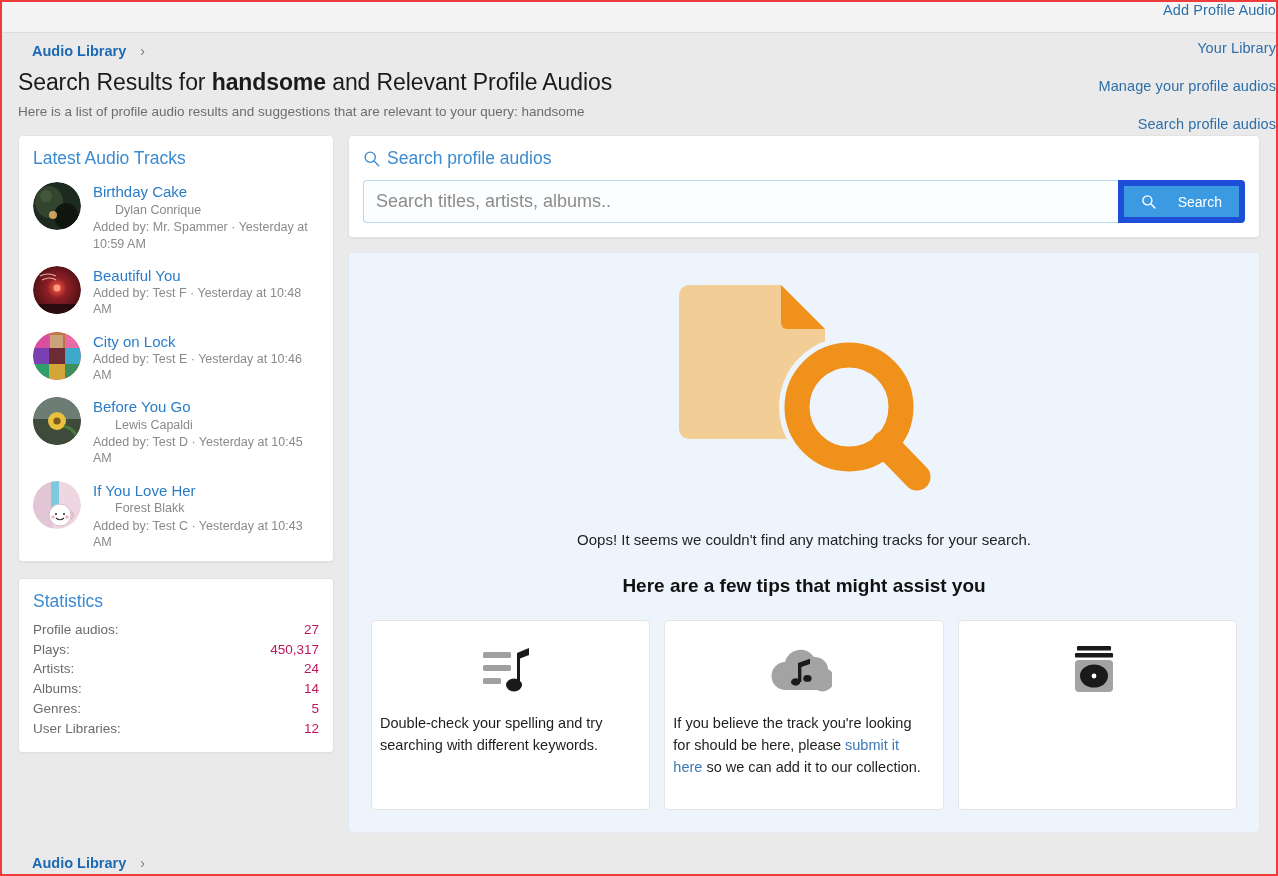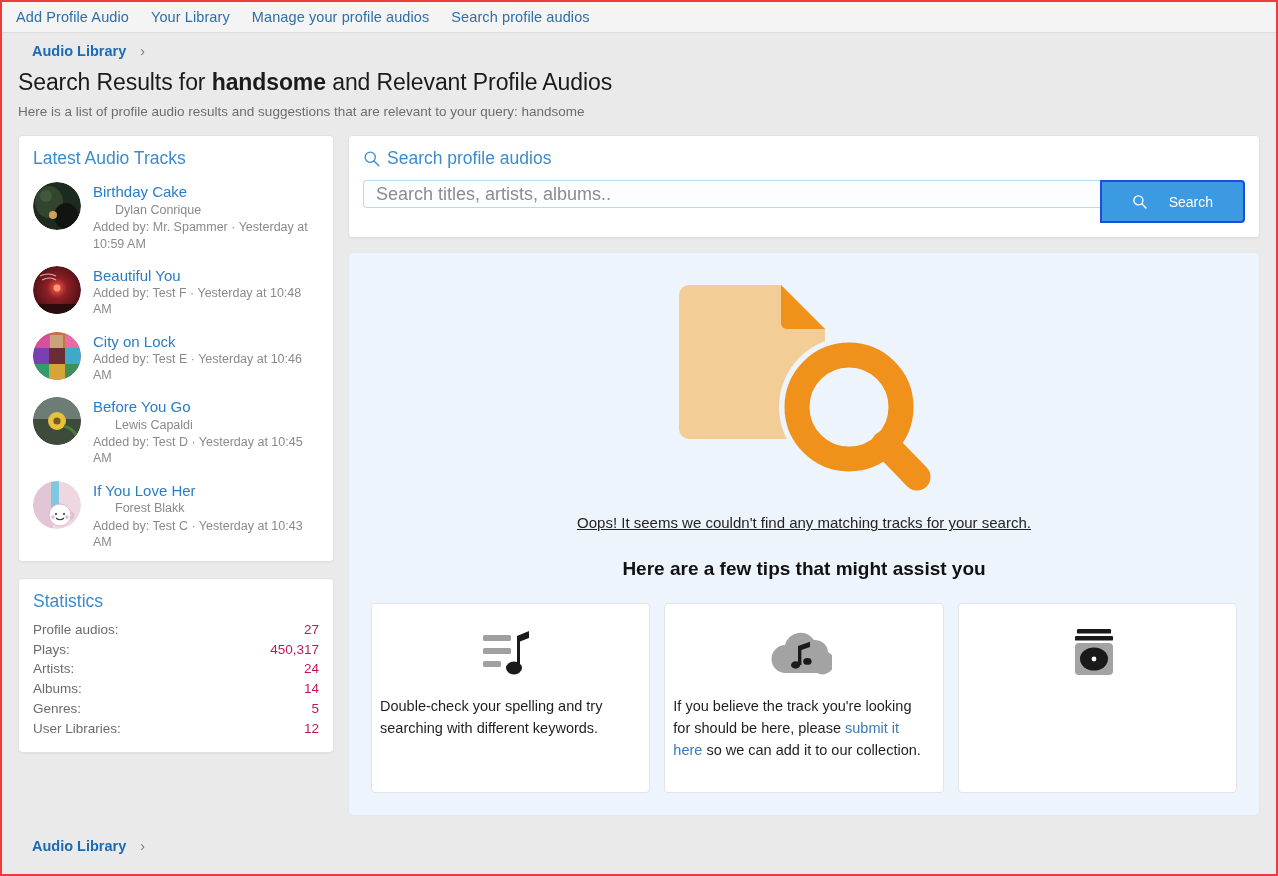--- a/index.html
+++ b/index.html
@@ -17,23 +17,24 @@
     background: #eaeaea;
     overflow: hidden;
   }
 
   
   .topnav {
     height: 31px;
     background: #f4f4f4;
     border-bottom: 1px solid #dddddd;
     display: flex;
-    align-items: center;
-    padding-left: 14px;
+    align-items: flex-end;
+    padding-left: 29px;
     gap: 22px;
+    flex-direction: column;
   }
   .topnav a {
     font-size: 14.5px;
     color: #2f6fa8;
     text-decoration: none;
     white-space: nowrap;
     letter-spacing: .1px;
   }
 
   
@@ -115,57 +116,57 @@
 
   
   .search-card { padding: 12px 14px 14px 14px; }
   .search-head {
     display:flex; align-items:center; gap:7px;
     font-size: 17.5px; color: #3b8bd0; margin-bottom: 11px;
   }
   .search-row { display: flex; }
   .search-input {
     flex: 1 1 auto;
-    height: 28px;
+    height: 43px;
     border: 1px solid #b9d9ef;
     border-right: none;
     border-radius: 4px 0 0 4px;
     background: #fbfdff;
     font-size: 18px;
     color: #232323;
     padding: 12px 12px;
     outline: none;
     font-family: "Liberation Sans", sans-serif;
   }
   .search-input::placeholder { color: #8c8c8c; }
   .search-btn {
     flex: 0 0 auto;
     height: 43px;
-    padding: 0 30px;
+    padding: 0 17px;
     background: #3b9ae1;
     color: #ffffff;
-    border: 2px solid #1d4ed8;
+    border: 6px solid #1d4ed8;
     border-radius: 0 4px 4px 0;
     font-size: 14px;
     display: flex; align-items: center; gap: 22px;
     cursor: pointer;
     font-family: "Liberation Sans", sans-serif;
   }
 
   
   .empty {
     margin-top: 14px;
     background: #edf4fc;
     border: 1px solid #e1e9f2;
     border-radius: 5px;
     padding: 26px 12px 22px 12px;
     text-align: center;
   }
   .empty-art { margin: 2px auto 0 auto; width: 262px; height: 222px; }
-  .empty-msg { font-size: 15px; color: #232323; margin-top: 7px; text-decoration: underline; }
+  .empty-msg { font-size: 15px; color: #232323; margin-top: 24px; }
   .empty-tips-head {
     font-size: 19px; font-weight: bold; color: #111111;
     margin-top: 27px;
   }
   .tips {
     display: flex; gap: 14px;
     margin-top: 23px;
     padding: 0 10px;
     align-items: stretch;
   }

